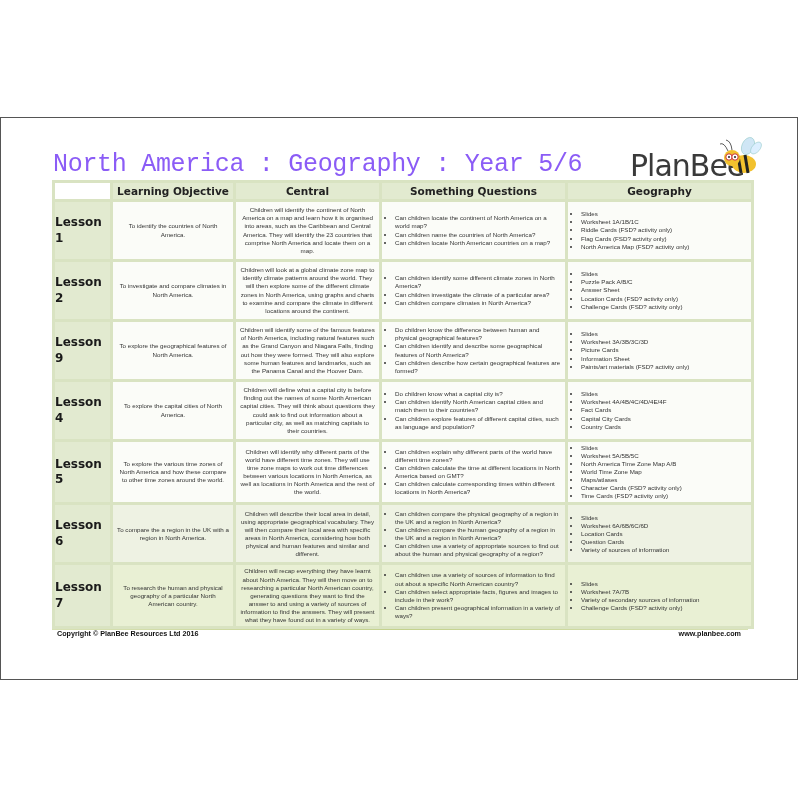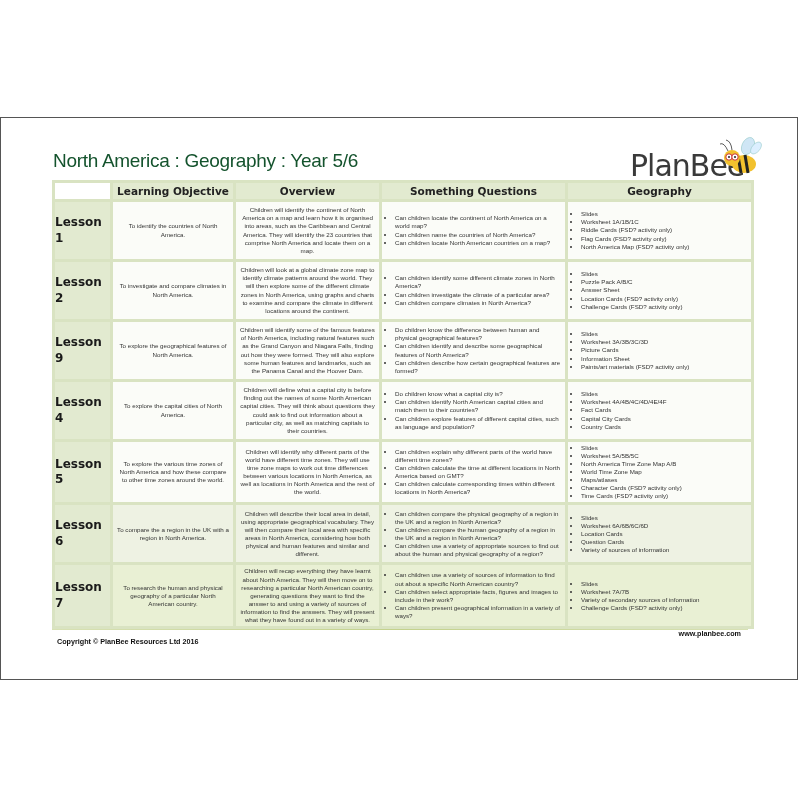--- a/index.html
+++ b/index.html
@@ -1,39 +1,39 @@
 <!DOCTYPE html>
 <html><head>
 <meta charset="utf-8">
 <style>
   html, body { margin:0; padding:0; }
   body { width:800px; height:800px; background:#ffffff; position:relative; overflow:hidden; font-family:"Liberation Sans", sans-serif; }
   .frame { position:absolute; left:0; top:117px; width:798px; height:563px; border:1px solid #555; box-sizing:border-box; background:#fff; }
-  .title { position:absolute; left:53px; top:150px; font-size:19px; color:#14532d; font-family:Liberation Sans, sans-serif; letter-spacing:-0.3px; }
+  .title { position:absolute; left:53px; top:150px; font-size:25px; color:#8b5cf6; font-family:Liberation Mono, monospace; letter-spacing:-0.3px; }
   .logo { position:absolute; left:624px; top:140px; width:140px; height:48px; }
   .logo-text { position:absolute; left:6px; top:8px; font-size:30px; color:#3a3a3a; font-family:"DejaVu Sans", sans-serif; letter-spacing:-1px; }
   .bee { position:absolute; left:90px; top:-4px; }
   .bg-scene { position:absolute; left:52px; top:480px; width:696px; height:150px; pointer-events:none;
      background:
        radial-gradient(ellipse 120px 60px at 230px 40px, rgba(160,180,100,0.35), transparent 70%),
        radial-gradient(ellipse 500px 90px at 350px 150px, rgba(170,190,90,0.45), transparent 70%),
        linear-gradient(to bottom, rgba(255,255,255,0) 0%, rgba(200,215,150,0.35) 60%, rgba(190,205,130,0.6) 100%);
   }
   table.plan { position:absolute; left:52px; top:180px; width:696px; border-collapse:separate; border-spacing:3px; background:#d9e3c2; table-layout:fixed; }
   table.plan th { background:#e2ead0; font-size:10.5px; font-weight:bold; color:#222; height:16px; padding:0; text-align:center; font-family:"DejaVu Sans", sans-serif; }
   table.plan th.blank { background:#ffffff; }
   table.plan td { background:rgba(255,255,255,0.88); font-size:6.2px; color:#333; vertical-align:middle; padding:2px 4px; line-height:1.3; height:53px; }
   table.plan td.lesson { background:#e2ead0; font-size:12px; font-weight:bold; color:#1a1a1a; text-align:left; font-family:"DejaVu Sans", sans-serif; padding:0; }
   td.obj, td.ov { text-align:center; }
   td ul { margin:0; padding-left:9px; }
   td li { margin:0; padding:0; }
   tr.faded td { background:rgba(255,255,255,0.55); }
   tr.faded2 td { background:rgba(240,245,220,0.7); }
   .footer { position:absolute; top:629px; left:57px; width:690px; height:12px; font-size:7.2px; }
-  .copy { position:absolute; left:0; font-weight:bold; color:#111;margin-top:8px; }
+  .copy { position:absolute; left:0; font-weight:bold; color:#111; }
   .nb { position:absolute; left:152px; font-style:italic; color:#999; }
   .web { position:absolute; right:6px; font-weight:bold; color:#111; }
 </style>
 </head>
 <body>
 
 <div class="frame"></div>
 
 <div class="title">North America : Geography : Year 5/6</div>
 
@@ -62,21 +62,21 @@
     <col style="width:55px">
       <col style="width:120px">
       <col style="width:143px">
       <col style="width:183px">
       <col style="width:183px">
   </colgroup>
   <thead>
     <tr>
       <th class="blank"></th>
       <th>Learning Objective</th>
-      <th>Overview</th>
+      <th>Central</th>
       <th>Something Questions</th>
       <th>Geography</th>
     </tr>
   </thead>
   <tbody id="lesson-body">
       <tr>
         <td class="lesson">Lesson 1</td>
         <td class="obj">To identify the countries of North America.</td>
         <td class="ov">Children will identify the continent of North America on a map and learn how it is organised into areas, such as the Caribbean and Central America. They will identify the 23 countries that comprise North America and locate them on a map.</td>
         <td class="list">

